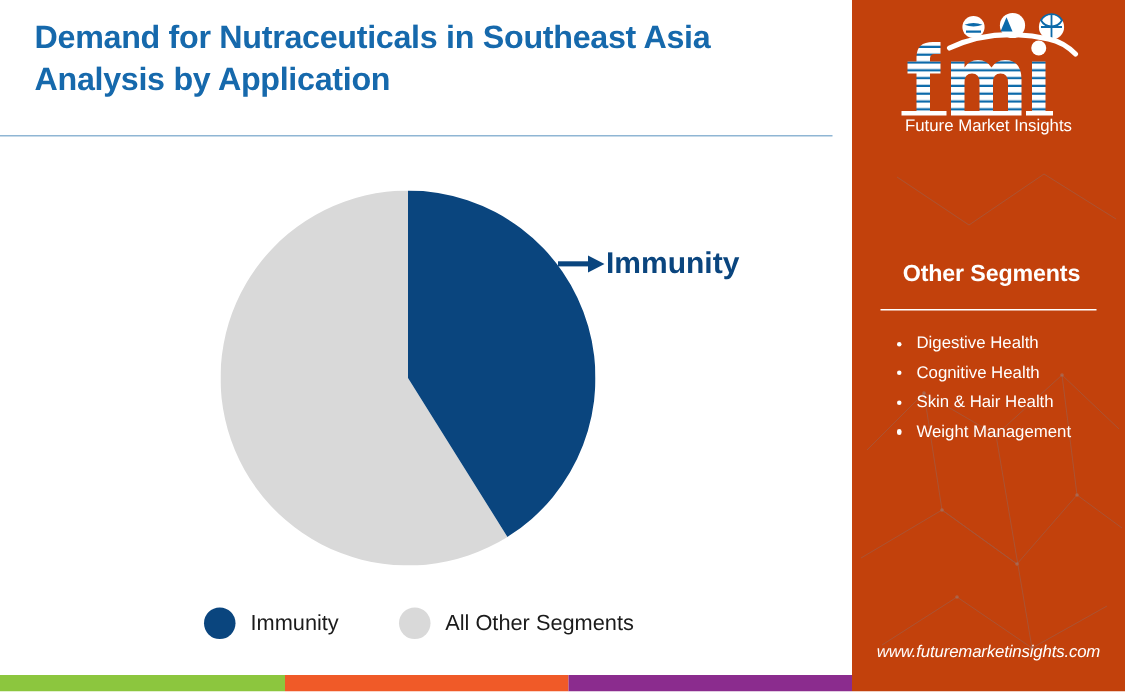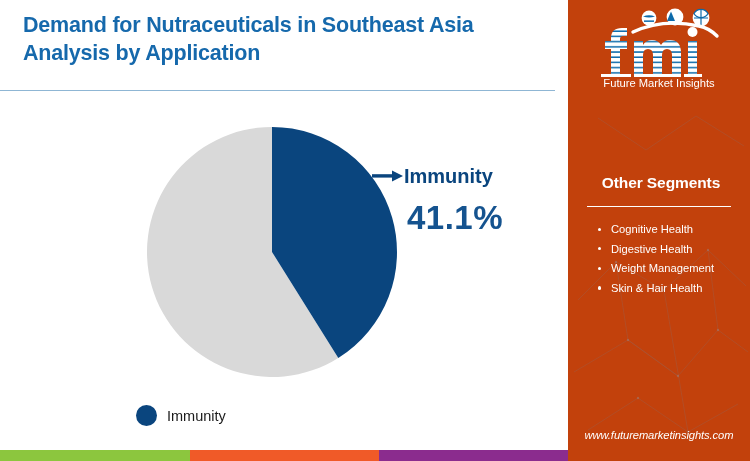--- a/index.html
+++ b/index.html
@@ -94,26 +94,29 @@
 
         <path id="slice-immunity" d="M125,125 L125.00,0.00 A125,125 0 0,1 191.31,230.96 Z" fill="#0A457E"></path>
       </svg>
     </div>
 
     <svg class="callout-arrow" viewBox="0 0 32 14" xmlns="http://www.w3.org/2000/svg">
       <rect x="0" y="5.2" width="22" height="3.4" fill="#0A457E"></rect>
       <path d="M20,1.4 L31,7 L20,12.6 Z" fill="#0A457E"></path>
     </svg>
     <div class="callout-label">Immunity</div>
-    <div class="callout-value">41.1%</div>
 
     <div class="legend">
       <div class="legend-item">
         <span class="legend-dot" style="background:#0A457E;"></span>
         <span class="legend-text">Immunity</span>
+      </div>
+      <div class="legend-item">
+        <span class="legend-dot" style="background:#D9D9D9;"></span>
+        <span class="legend-text">All Other Segments</span>
       </div>
     </div>
   </div>
 
   <div class="sidebar">
 
     <svg class="sidebar-net" viewBox="0 0 182 461" xmlns="http://www.w3.org/2000/svg">
       <g stroke="#4E9BCE" stroke-width="0.6" fill="none" opacity="0.45">
         <path d="M10,300 L48,262 L96,290 L140,250 L178,286"></path>
         <path d="M6,372 L60,340 L110,376 L150,330 L180,352"></path>
@@ -174,24 +177,24 @@
         <text x="70" y="81" text-anchor="middle" fill="#ffffff" font-family="Liberation Sans, sans-serif" font-size="11.2">Future Market Insights</text>
       </svg>
     </div>
 
     <div class="seg-title">Other Segments</div>
   </div>
 
   <div class="seg-rule"></div>
 
   <ul class="seg-list">
+    <li>Digestive Health</li>
     <li>Cognitive Health</li>
-    <li>Digestive Health</li>
+    <li>Skin &amp; Hair Health</li>
     <li>Weight Management</li>
-    <li>Skin &amp; Hair Health</li>
   </ul>
 
   <div class="site-url" style="left:568px;width:182px;">www.futuremarketinsights.com</div>
 
   <div class="bottombar">
     <div class="bb-seg" style="width:190px;background:#8CC63E;"></div>
     <div class="bb-seg" style="width:189px;background:#F05A28;"></div>
     <div class="bb-seg" style="width:189px;background:#8B2C8E;"></div>
   </div>
 

